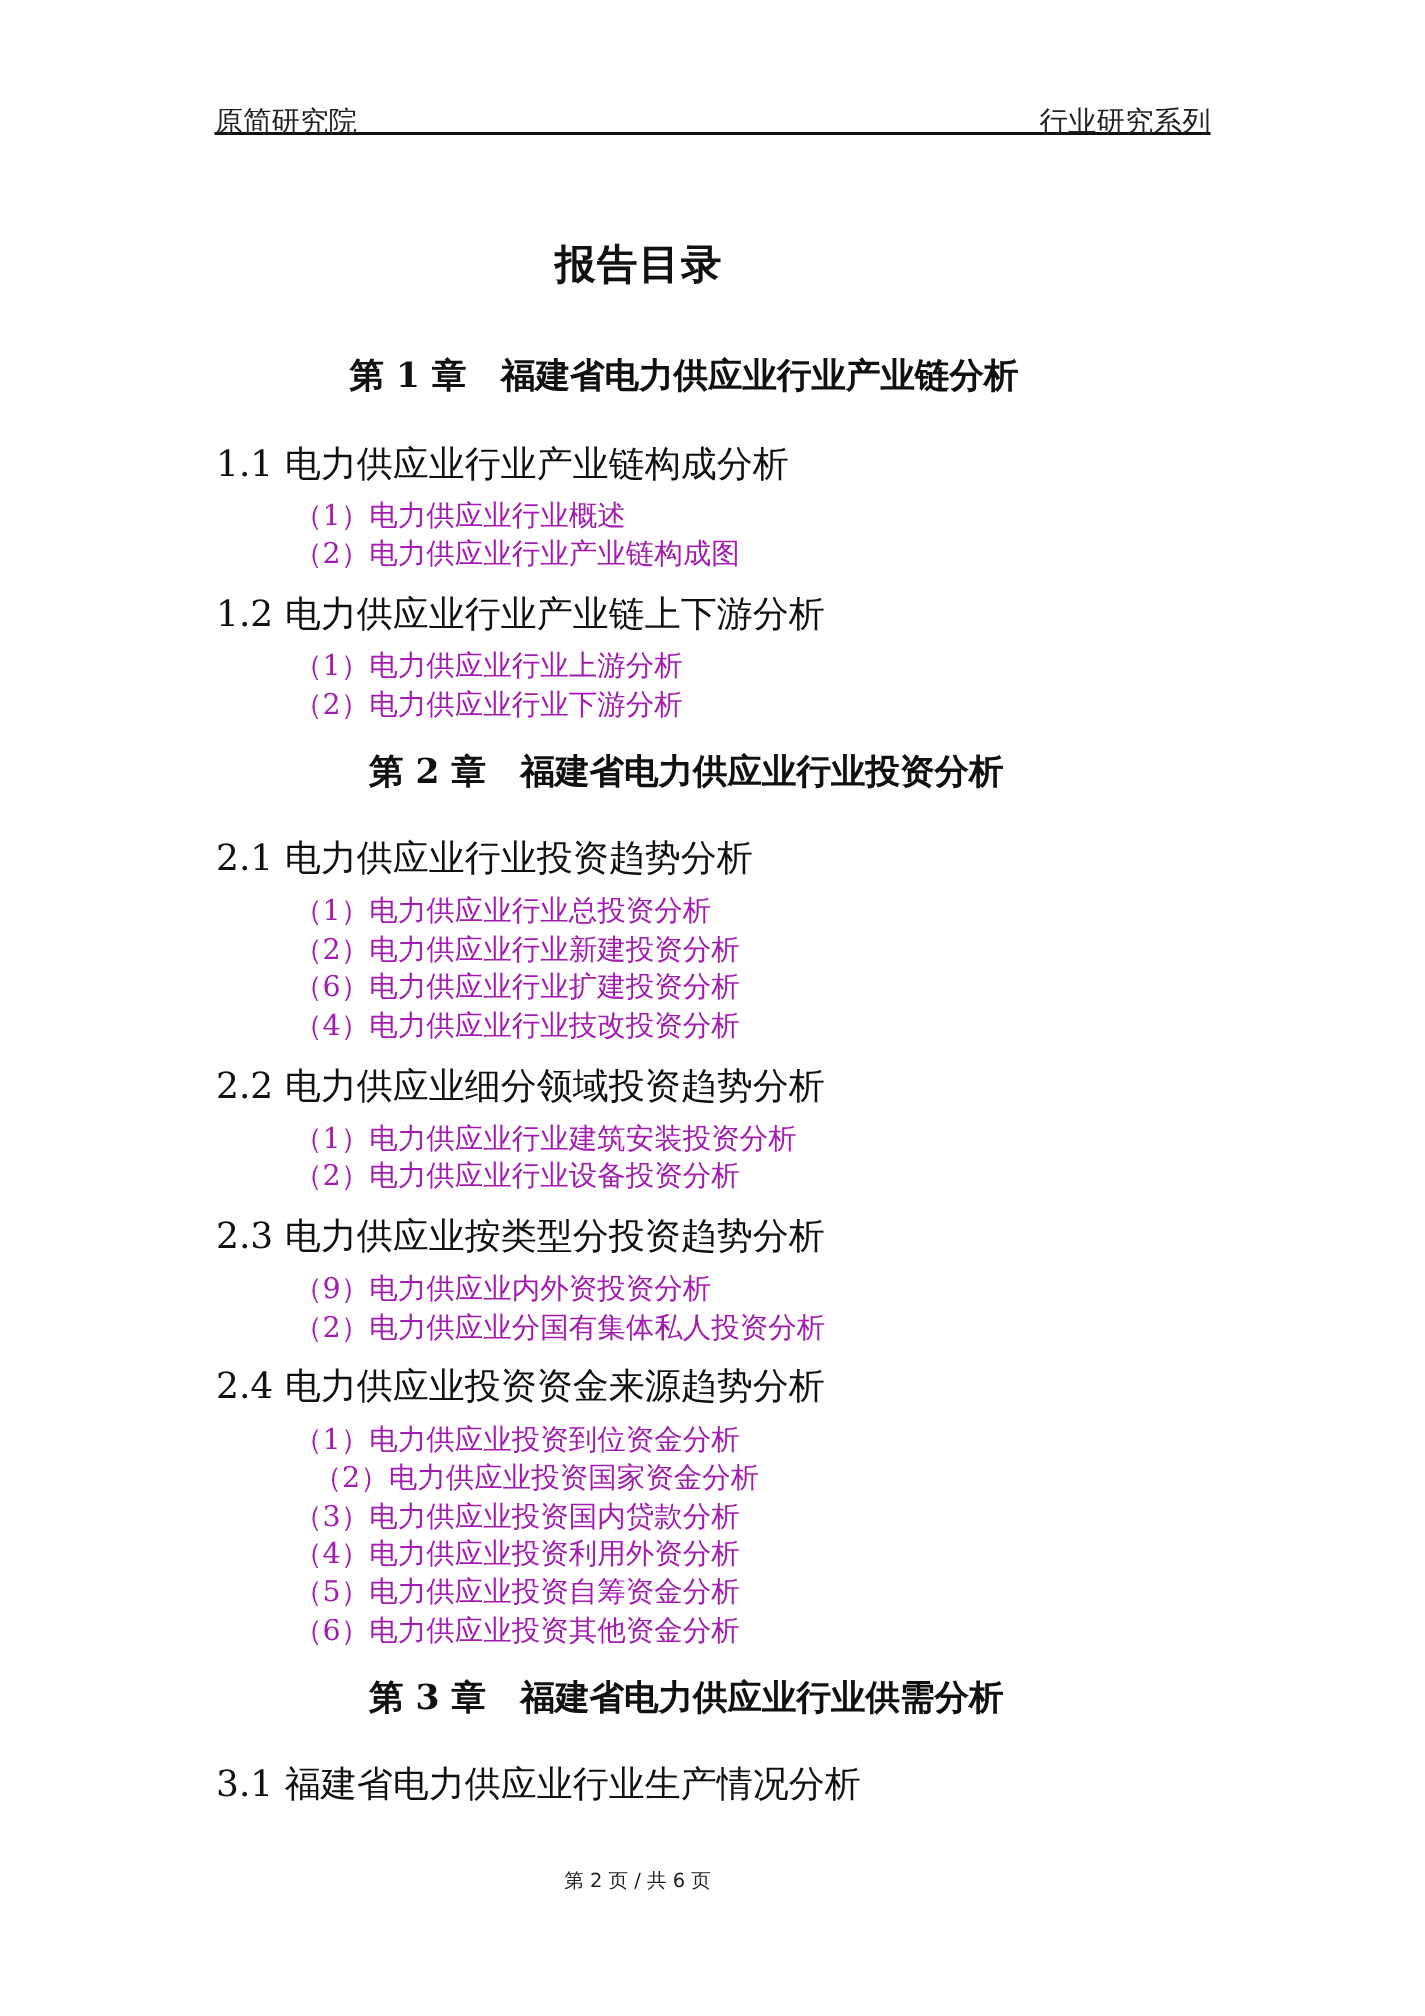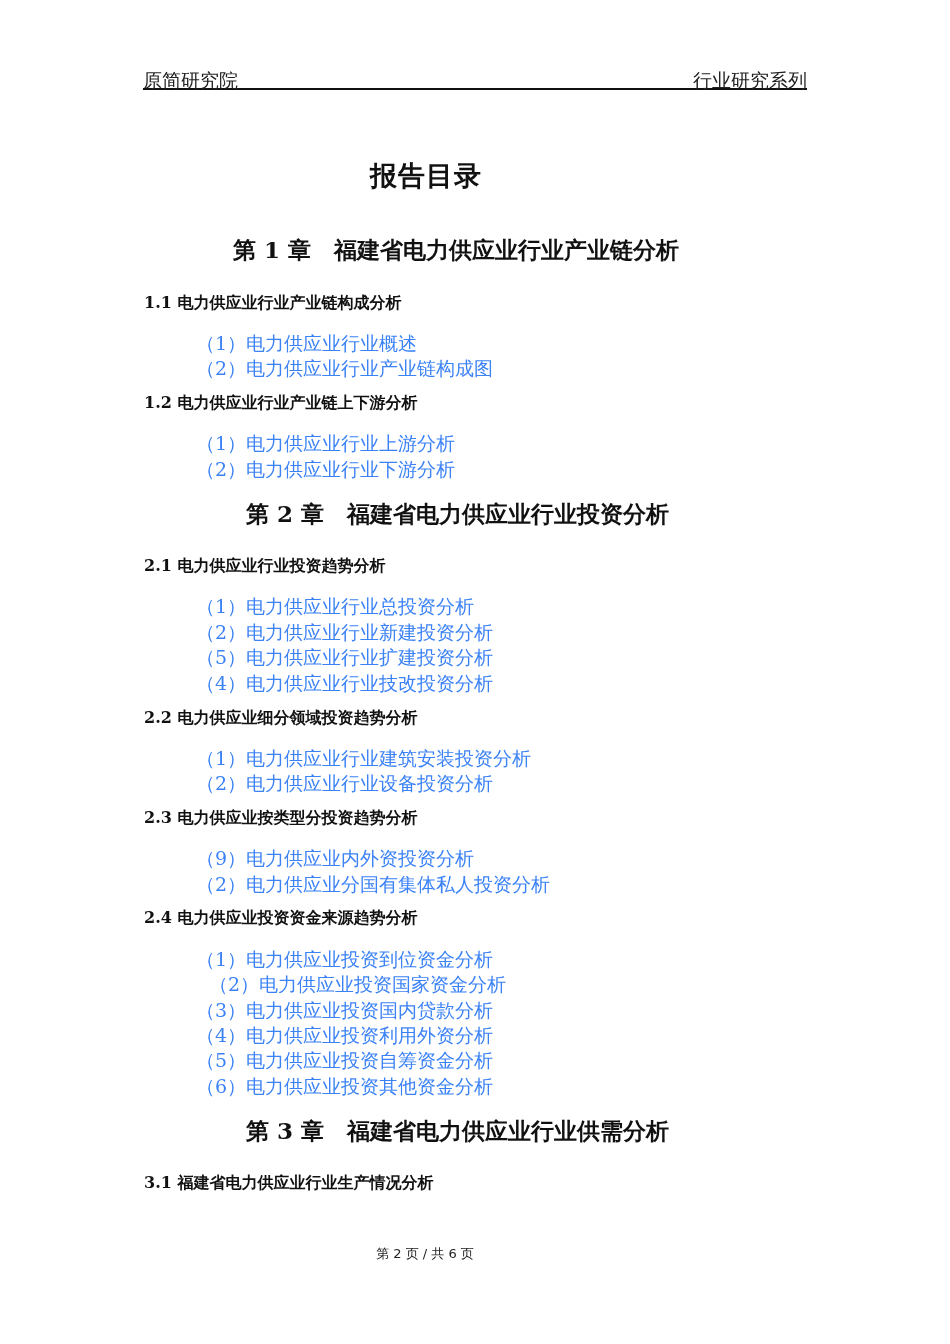--- a/index.html
+++ b/index.html
@@ -17,24 +17,24 @@
     .header .left { position: absolute; left: 0; top: 0; }
     .header .right { position: absolute; right: 0; top: 0; }
     .title {
       position: absolute; left: 0; width: 852px; top: 158px; text-align: center;
       font-size: 27px; font-weight: bold; letter-spacing: 1px;
     }
     .chapter {
       position: absolute; font-size: 23px; font-weight: bold; white-space: nowrap;
     }
     .section {
-      position: absolute; left: 144px; font-size: 16px; font-weight: bold; white-space: nowrap;
+      position: absolute; left: 144px; font-size: 24px; font-weight: normal; white-space: nowrap;
     }
     .item {
-      position: absolute; left: 196px; font-size: 19px; color: #3b82f6; white-space: nowrap;
+      position: absolute; left: 196px; font-size: 19px; color: #a21caf; white-space: nowrap;
     }
     .footer {
       position: absolute; left: 0; width: 850px; top: 1245px; text-align: center;
       font-family: "DejaVu Sans", "Liberation Sans", sans-serif; font-size: 13px; color: #222;
     }
   </style>
 </head>
 <body>
 
 <div class="header">
@@ -52,21 +52,21 @@
 
 <div class="section" style="top:393px;">1.2  电力供应业行业产业链上下游分析</div>
 <div class="item" style="top:431px;">（1）电力供应业行业上游分析</div>
 <div class="item" style="top:457px;">（2）电力供应业行业下游分析</div>
 
 <div class="chapter" style="left:246px; top:499px;">第 2 章　福建省电力供应业行业投资分析</div>
 
 <div class="section" style="top:556px;">2.1  电力供应业行业投资趋势分析</div>
 <div class="item" style="top:594px;">（1）电力供应业行业总投资分析</div>
 <div class="item" style="top:620px;">（2）电力供应业行业新建投资分析</div>
-<div class="item" style="top:645px;">（5）电力供应业行业扩建投资分析</div>
+<div class="item" style="top:645px;">（6）电力供应业行业扩建投资分析</div>
 <div class="item" style="top:671px;">（4）电力供应业行业技改投资分析</div>
 
 <div class="section" style="top:708px;">2.2  电力供应业细分领域投资趋势分析</div>
 <div class="item" style="top:746px;">（1）电力供应业行业建筑安装投资分析</div>
 <div class="item" style="top:771px;">（2）电力供应业行业设备投资分析</div>
 
 <div class="section" style="top:808px;">2.3  电力供应业按类型分投资趋势分析</div>
 <div class="item" style="top:846px;">（9）电力供应业内外资投资分析</div>
 <div class="item" style="top:872px;">（2）电力供应业分国有集体私人投资分析</div>
 

